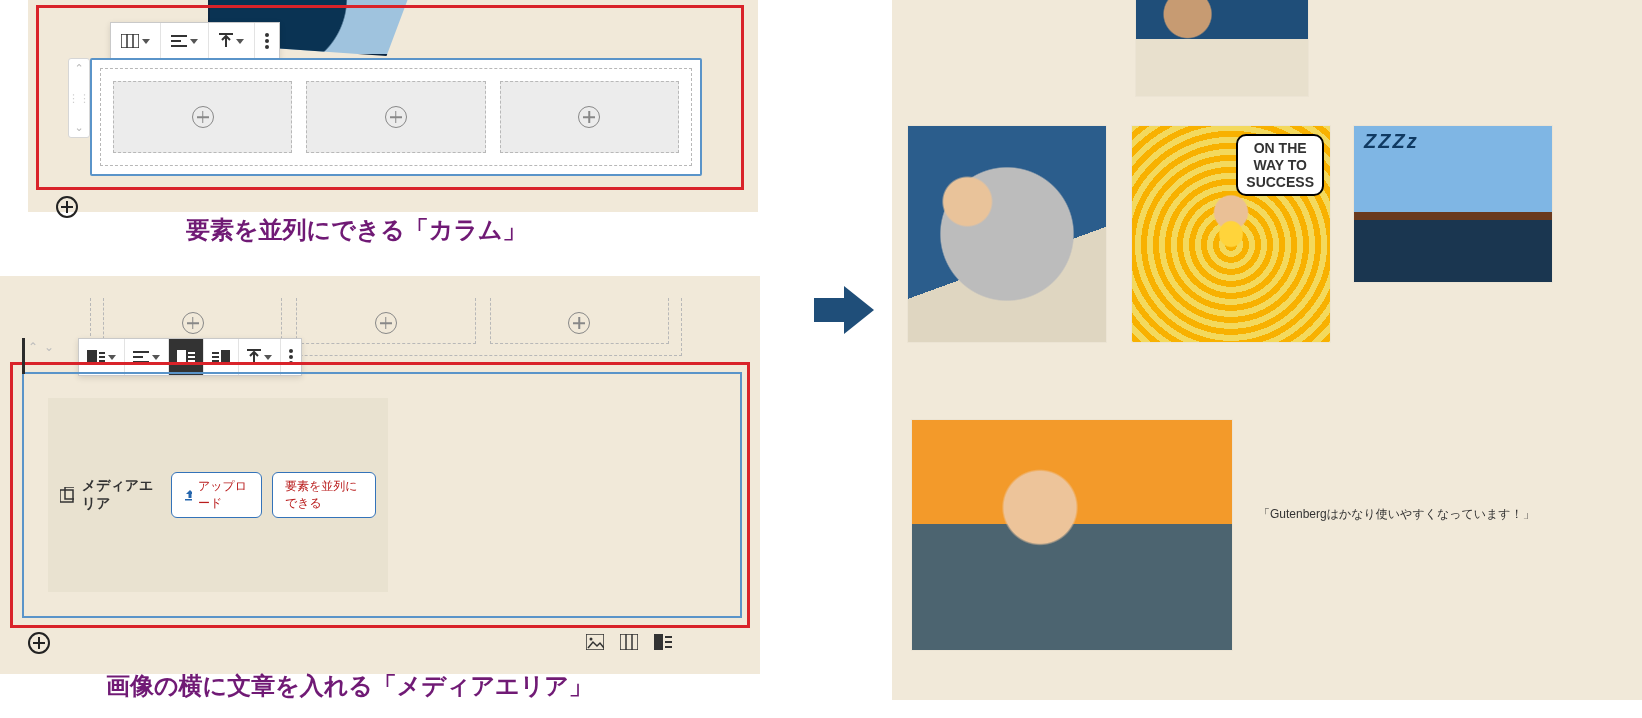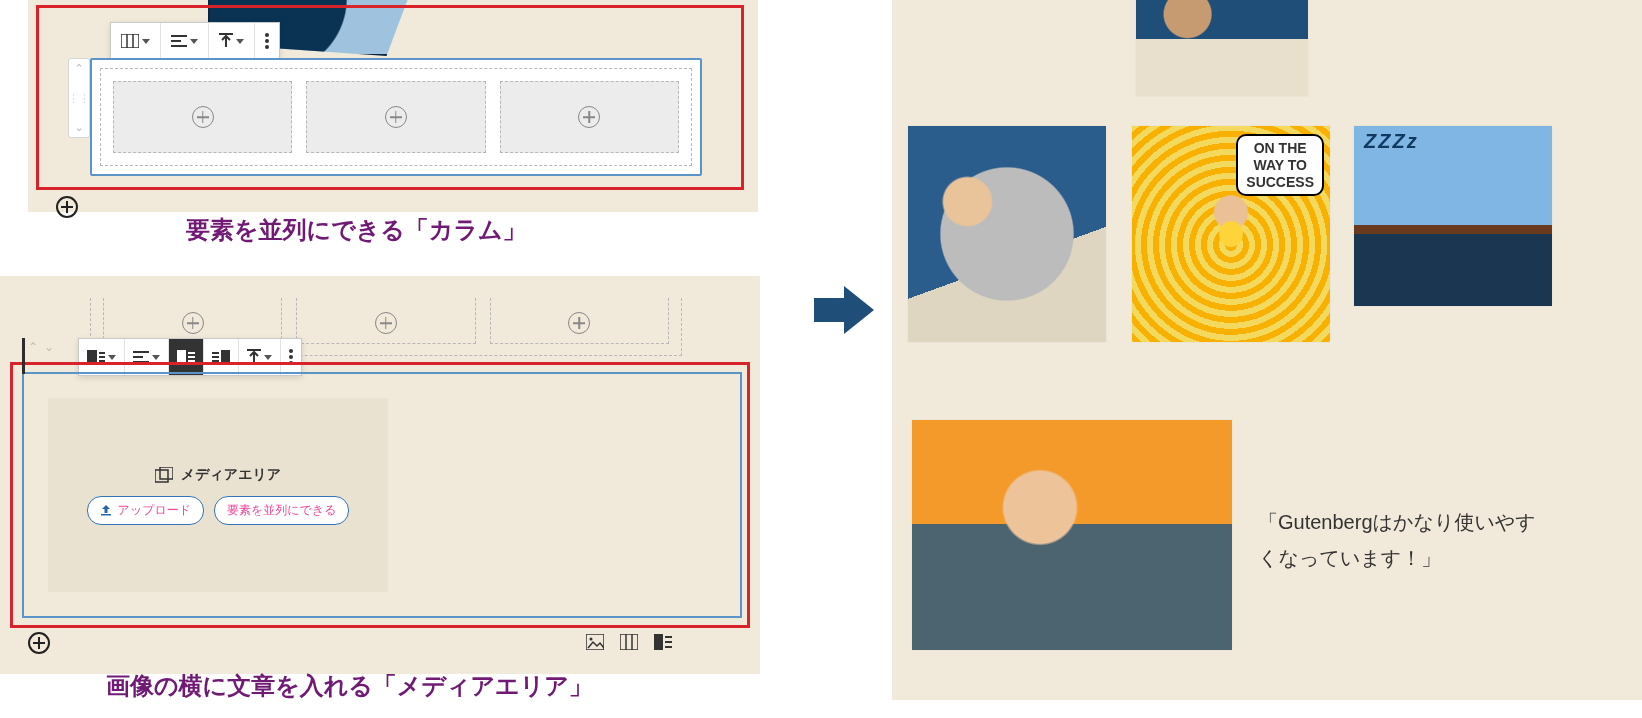--- a/index.html
+++ b/index.html
@@ -165,30 +165,30 @@
     border:2px solid #5a94c9;
     display:flex;gap:26px;padding:24px;
     background:transparent;
   }
   .blue-sel::before{
     content:"";position:absolute;left:-2px;top:-36px;width:3px;height:36px;background:#2c2c2c;
   }
   .media-area{
     flex:0 0 340px;
     background:#e9e2d0;
-    display:flex;flex-direction:column;align-items:center;justify-content:center;
+    display:flex;flex-direction:row;align-items:center;justify-content:center;
     gap:12px;padding:12px;
   }
   .media-title{display:flex;align-items:center;gap:8px;font-weight:bold;font-size:14px;}
   .media-desc{font-size:12px;color:#444;text-align:center;line-height:1.8;}
   .btn-row{display:flex;gap:10px;}
   .btn{
-    border:1px solid #3473b9;color:#ec4899;background:#fff;
+    border:1px solid #3473b9;color:#b91c1c;background:#fff;
     padding:5px 12px;font-size:12px;display:flex;align-items:center;gap:6px;
-    border-radius:14px;
+    border-radius:6px;
   }
   .content-area{
     flex:1;display:flex;align-items:center;padding-left:10px;
   }
   .content-ph{color:#8f8f8f;font-size:24px;}
 
   #plus-panel2{top:356px; left:28px;}
   
   .footer-icons{
     position:absolute; right:88px; top:358px; display:flex; gap:16px;
@@ -234,29 +234,29 @@
       linear-gradient(180deg,#7fb6e4 0 55%, #6a3a1e 55% 60%, #1a3650 60% 100%);
   }
   .popE{background:
       radial-gradient(circle at 40% 38%,#edc49a 0 15%, transparent 16%),
       linear-gradient(180deg,#f39a2a 0 45%, #4c6470 45% 100%);
   }
 
   #top-man{left:244px;top:-30px;width:172px;height:126px;}
   #row1a{left:16px; top:126px; width:198px;height:216px;}
   #row1b{left:240px;top:126px; width:198px;height:216px;}
-  #row1c{left:462px;top:126px; width:198px;height:180px;}
+  #row1c{left:462px;top:126px; width:198px;height:156px;}
   .bubble{
     position:absolute;background:#fff;border:2px solid #000;border-radius:10px;
     padding:4px 8px;font-size:14px;font-weight:bold;text-align:center;line-height:1.2;
   }
   #row2a{left:20px; top:420px; width:320px;height:230px;}
   .mt-text{
     position:absolute;left:366px;top:504px;width:294px;
-    font-size:20px;color:#333;line-height:1.8;
+    font-size:12px;color:#333;line-height:1.8;
   }
 
   svg{display:block;}
 </style>
 </head>
 <body>
 
 <div id="panel-top" class="panel">
 
   <div class="popimg-top"></div>

